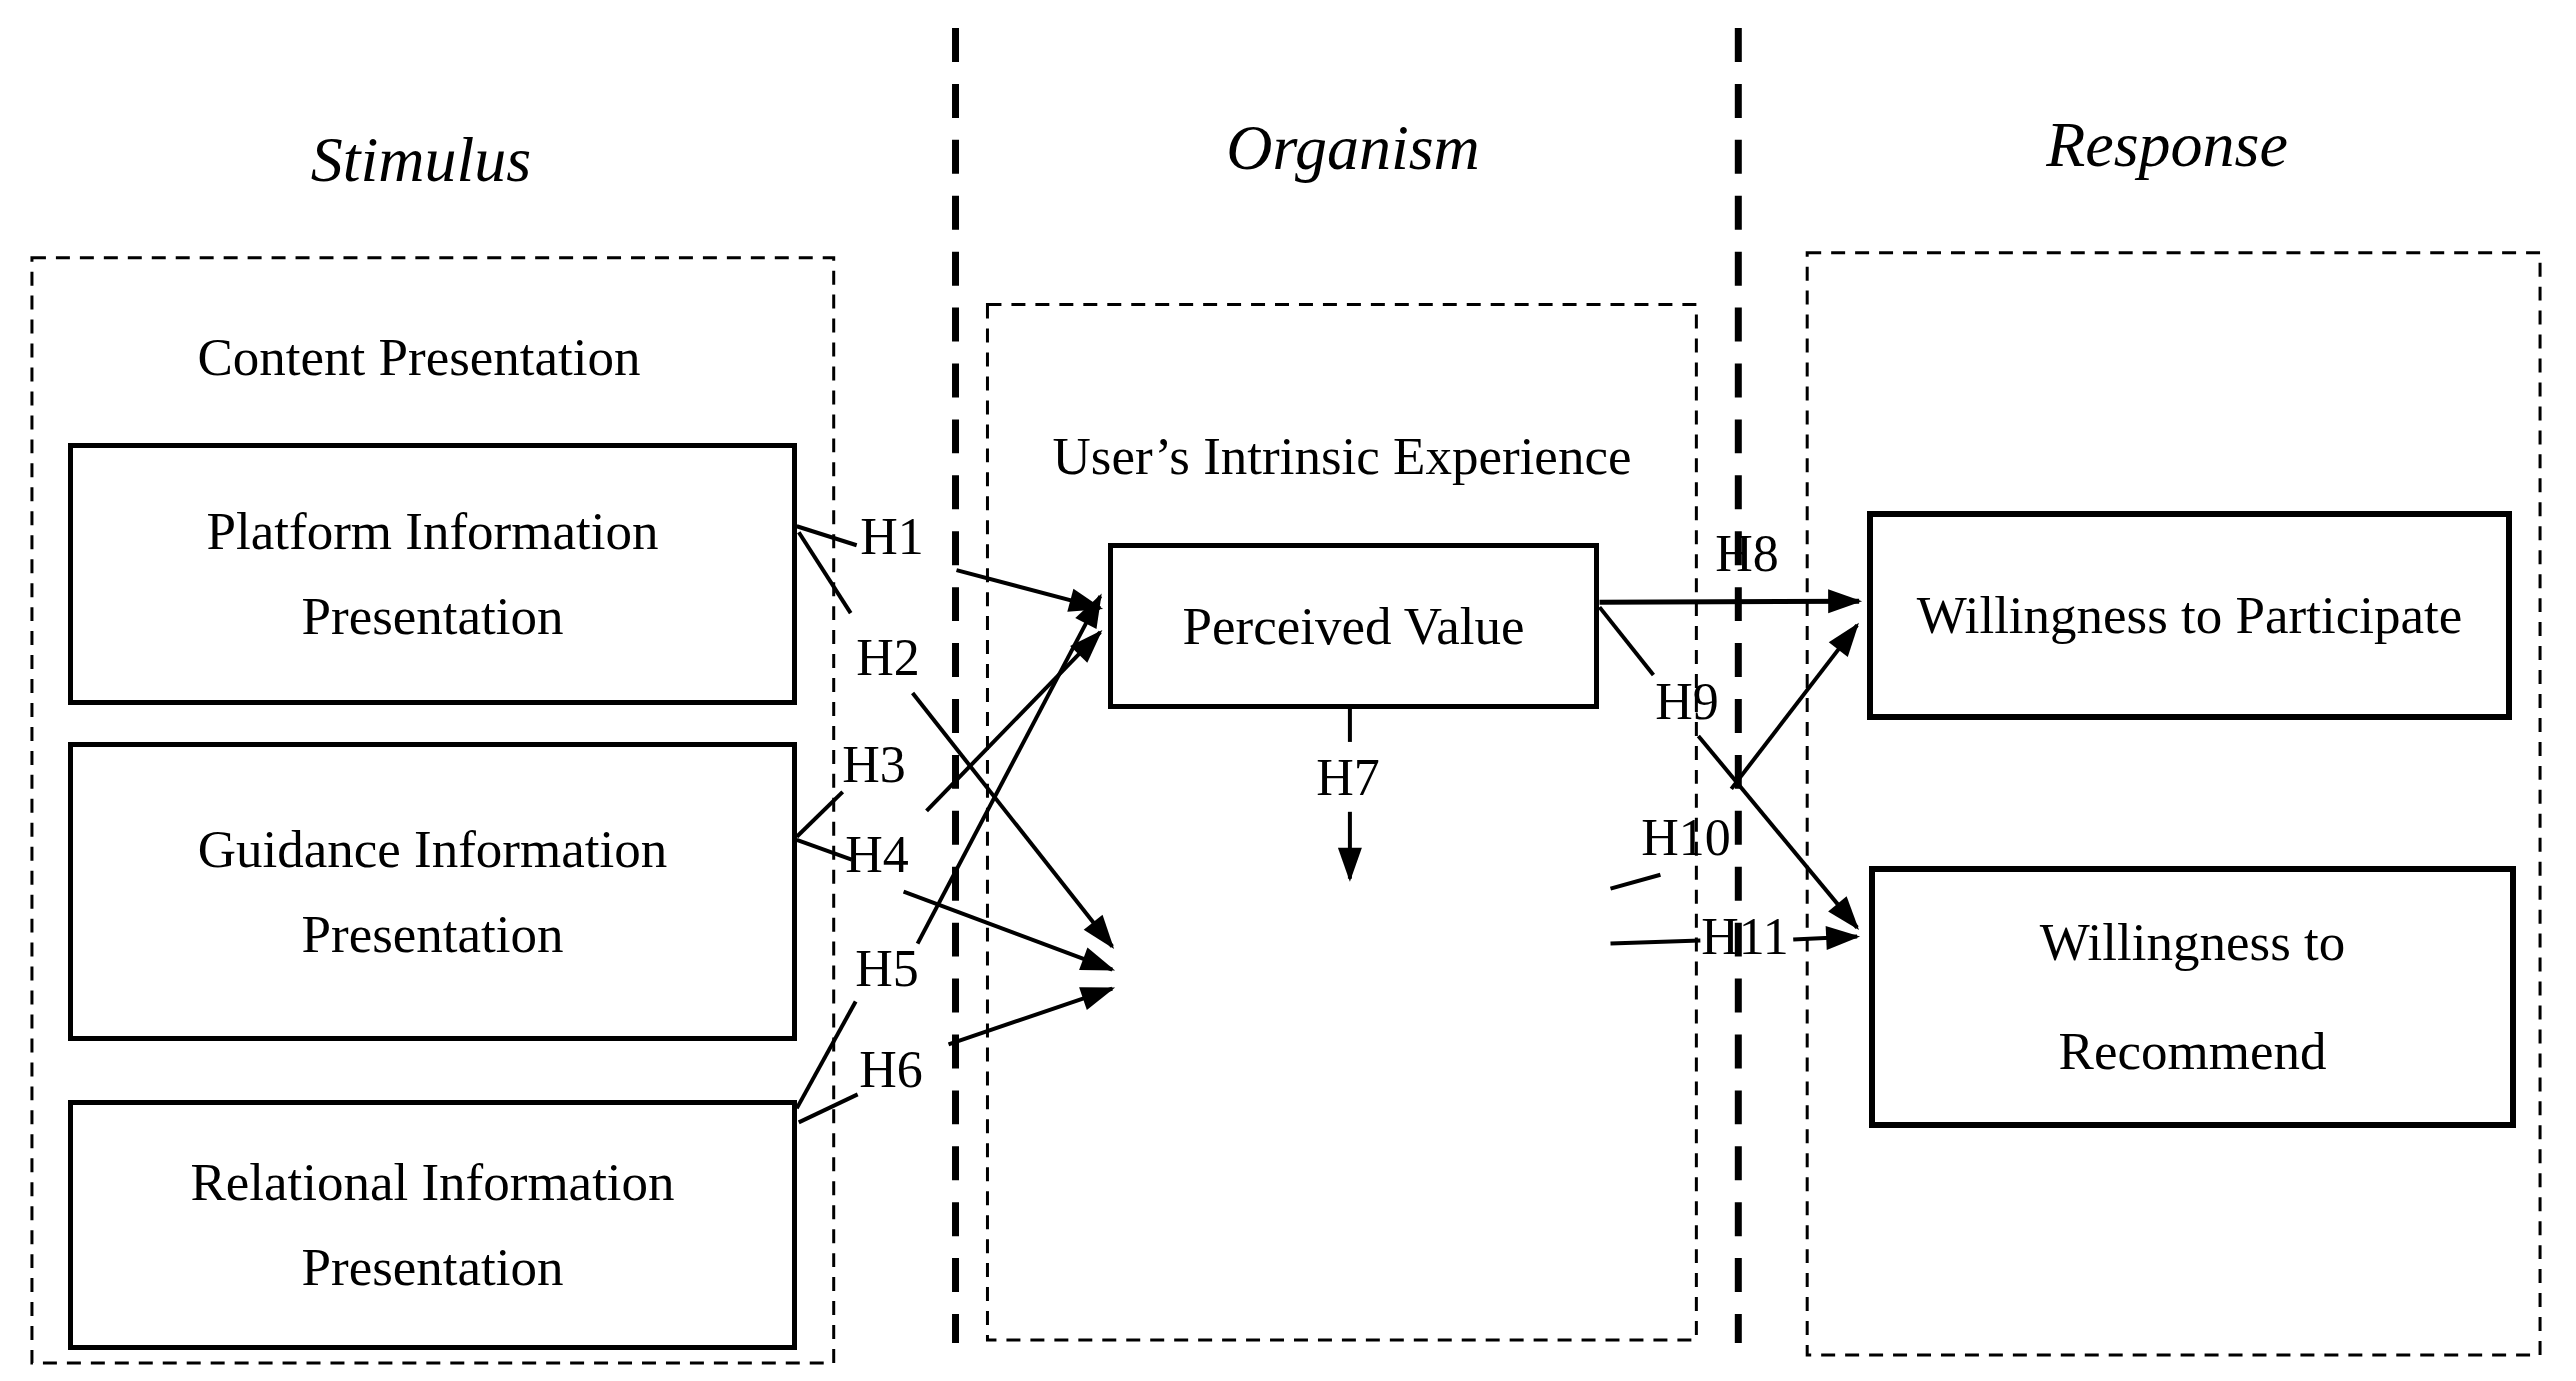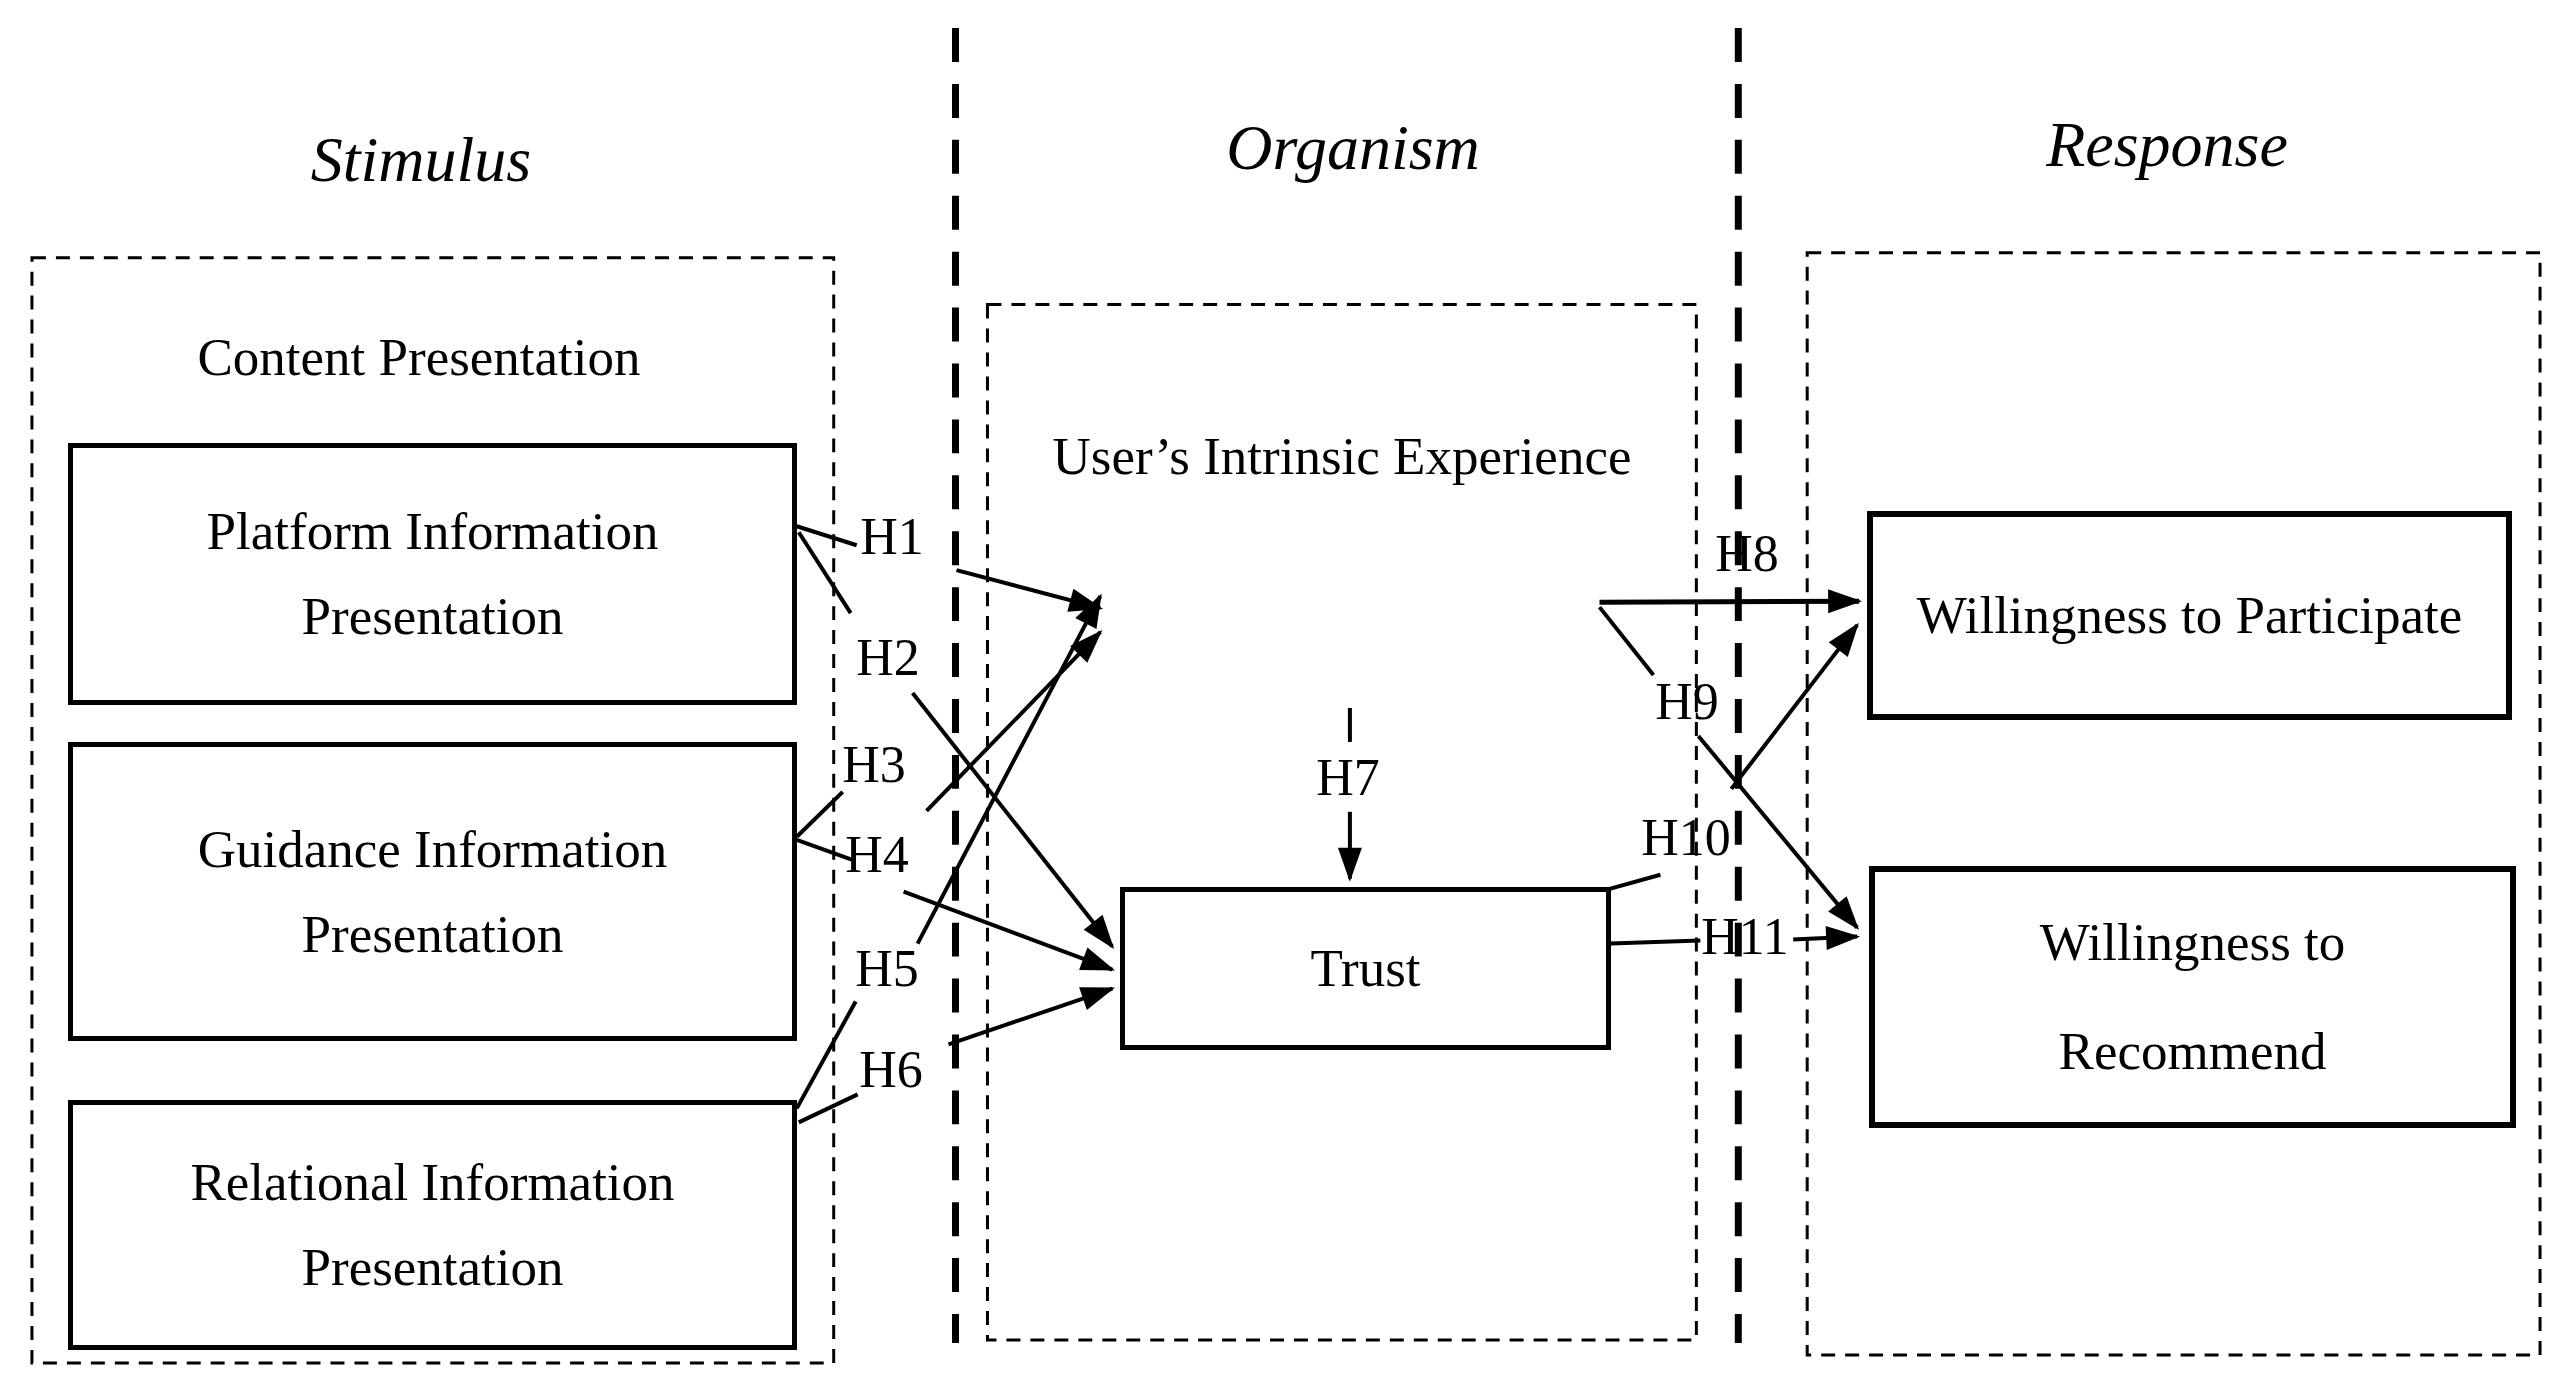--- a/index.html
+++ b/index.html
@@ -114,24 +114,24 @@
   <div class="box" style="left:68px; top:742px; width:729px; height:299px;">
     <div>Guidance Information</div>
     <div>Presentation</div>
   </div>
 
   <div class="box" style="left:68px; top:1100px; width:729px; height:250px;">
     <div>Relational Information</div>
     <div>Presentation</div>
   </div>
 
+  <div class="box" style="left:1108px; top:543px; width:491px; height:166px;">
+    <div>Perceived Value</div>
+  </div>
 
-  <div class="box" style="left:1120px; top:887px; width:491px; height:163px;">
-    <div>Trust</div>
-  </div>
 
   <div class="box thick" style="left:1867px; top:511px; width:645px; height:209px;">
     <div>Willingness to Participate</div>
   </div>
 
   <div class="box thick" style="left:1869px; top:866px; width:647px; height:262px;gap:24px;">
     <div>Willingness to</div>
     <div>Recommend</div>
   </div>
 

